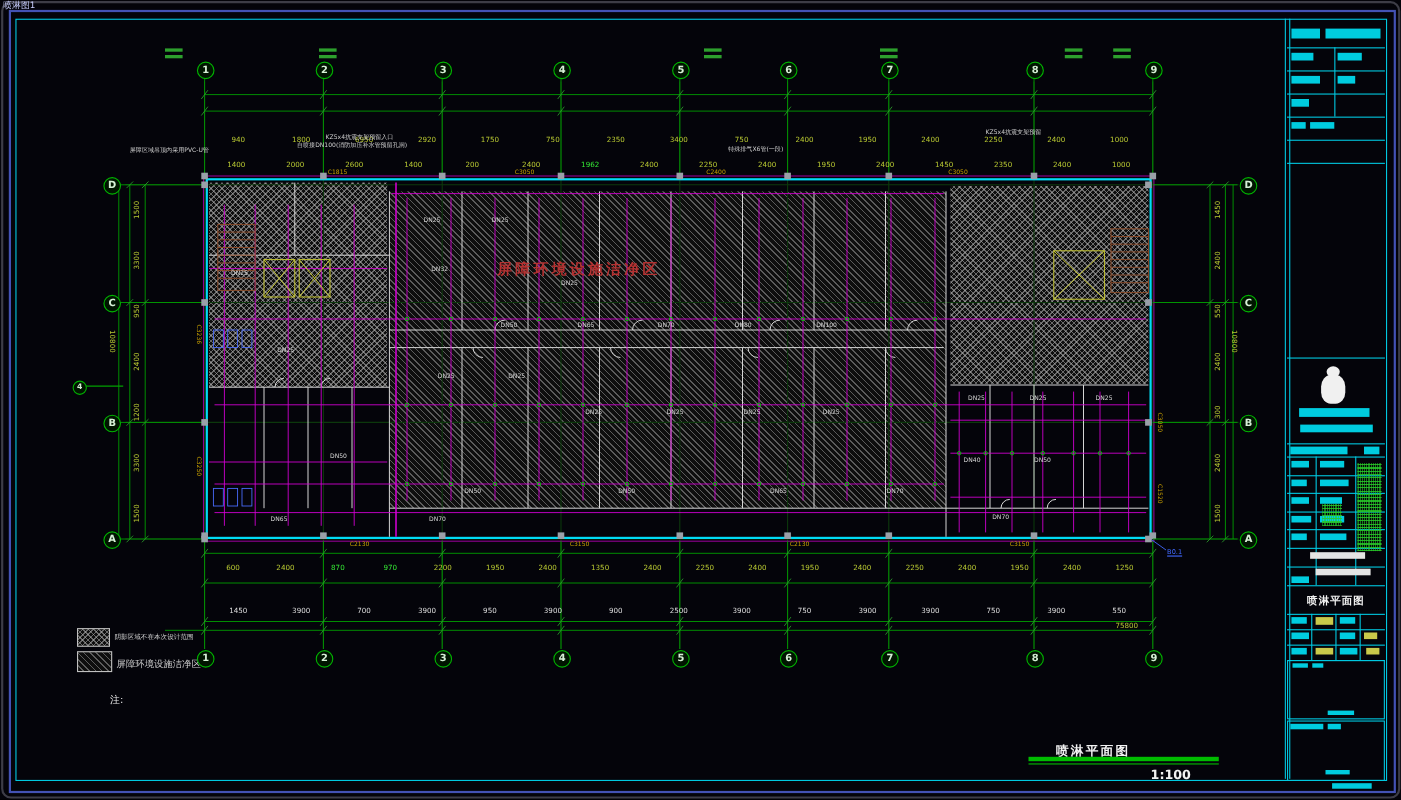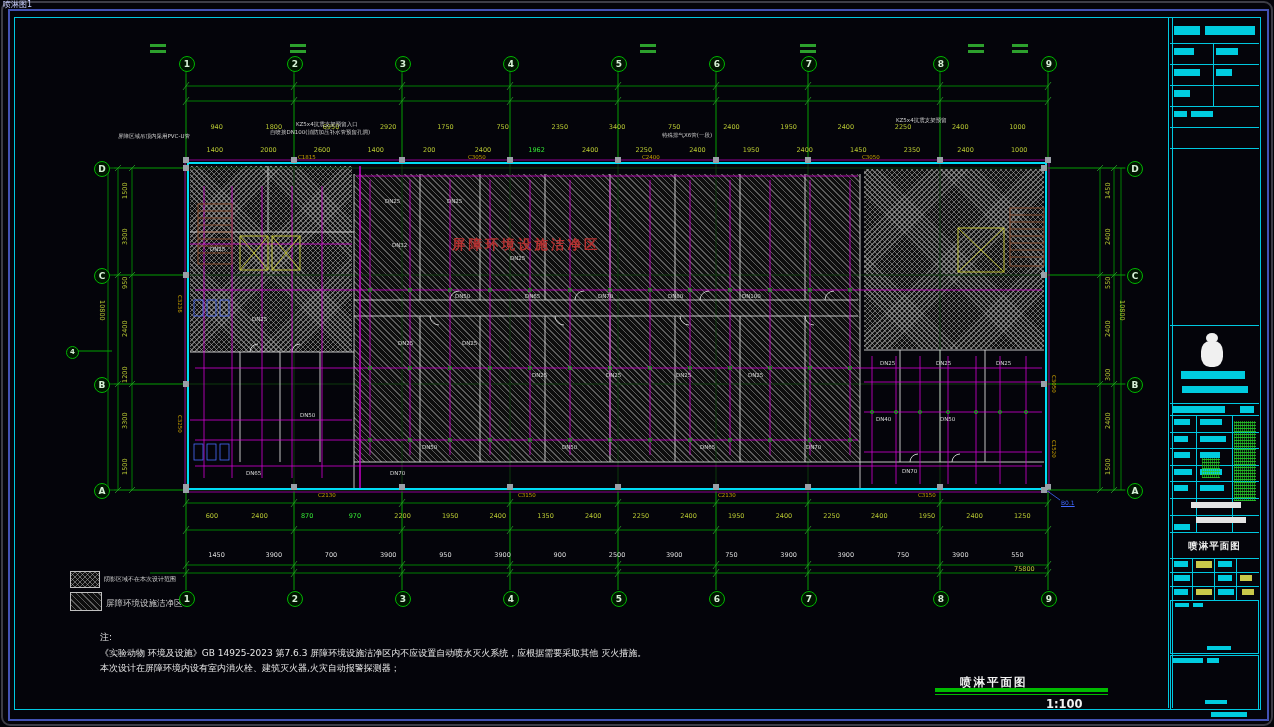--- a/index.html
+++ b/index.html
@@ -290,22 +290,20 @@
   <i class="gb" style="left:968px;top:50px;width:16px;height:3px;"></i>
   <i class="gb" style="left:1012px;top:44px;width:16px;height:3px;"></i>
   <i class="gb" style="left:1012px;top:50px;width:16px;height:3px;"></i>
 
   <div class="hatch hatch-x lgbox" style="left:70px;top:571px;width:28px;height:15px;"></div>
   <div class="lglabel" style="left:104px;top:575px;font-size:6px;">阴影区域不在本次设计范围</div>
   <div class="hatch hatch-d lgbox" style="left:70px;top:592px;width:30px;height:17px;"></div>
   <div class="lglabel" style="left:106px;top:598px;font-size:8.5px;">屏障环境设施洁净区</div>
 
   <div class="notes" style="left:100px;top:629px;">注:</div>
-  <div class="notes" style="left:100px;top:645px;">《实验动物 环境及设施》GB 14925-2023 第7.6.3 屏障环境设施洁净区内不应设置自动喷水灭火系统，应根据需要采取其他 灭火措施。</div>
-  <div class="notes" style="left:100px;top:660px;">本次设计在屏障环境内设有室内消火栓、建筑灭火器,火灾自动报警探测器；</div>
 
   <div class="ftitle" style="left:960px;top:675px;">喷淋平面图</div>
   <div class="ftitle" style="left:1046px;top:697px;letter-spacing:0;">1:100</div>
   <div class="gbarr" style="left:935px;top:688px;width:173px;height:3.5px;"></div>
   <div class="gbarr" style="left:935px;top:693.5px;width:173px;height:1.5px;"></div>
 
   <div class="hl" style="left:1170px;top:43px;width:89px;"></div>
   <div class="hl" style="left:1170px;top:64px;width:89px;"></div>
   <div class="hl" style="left:1170px;top:85px;width:89px;"></div>
   <div class="hl" style="left:1170px;top:106px;width:89px;"></div>

